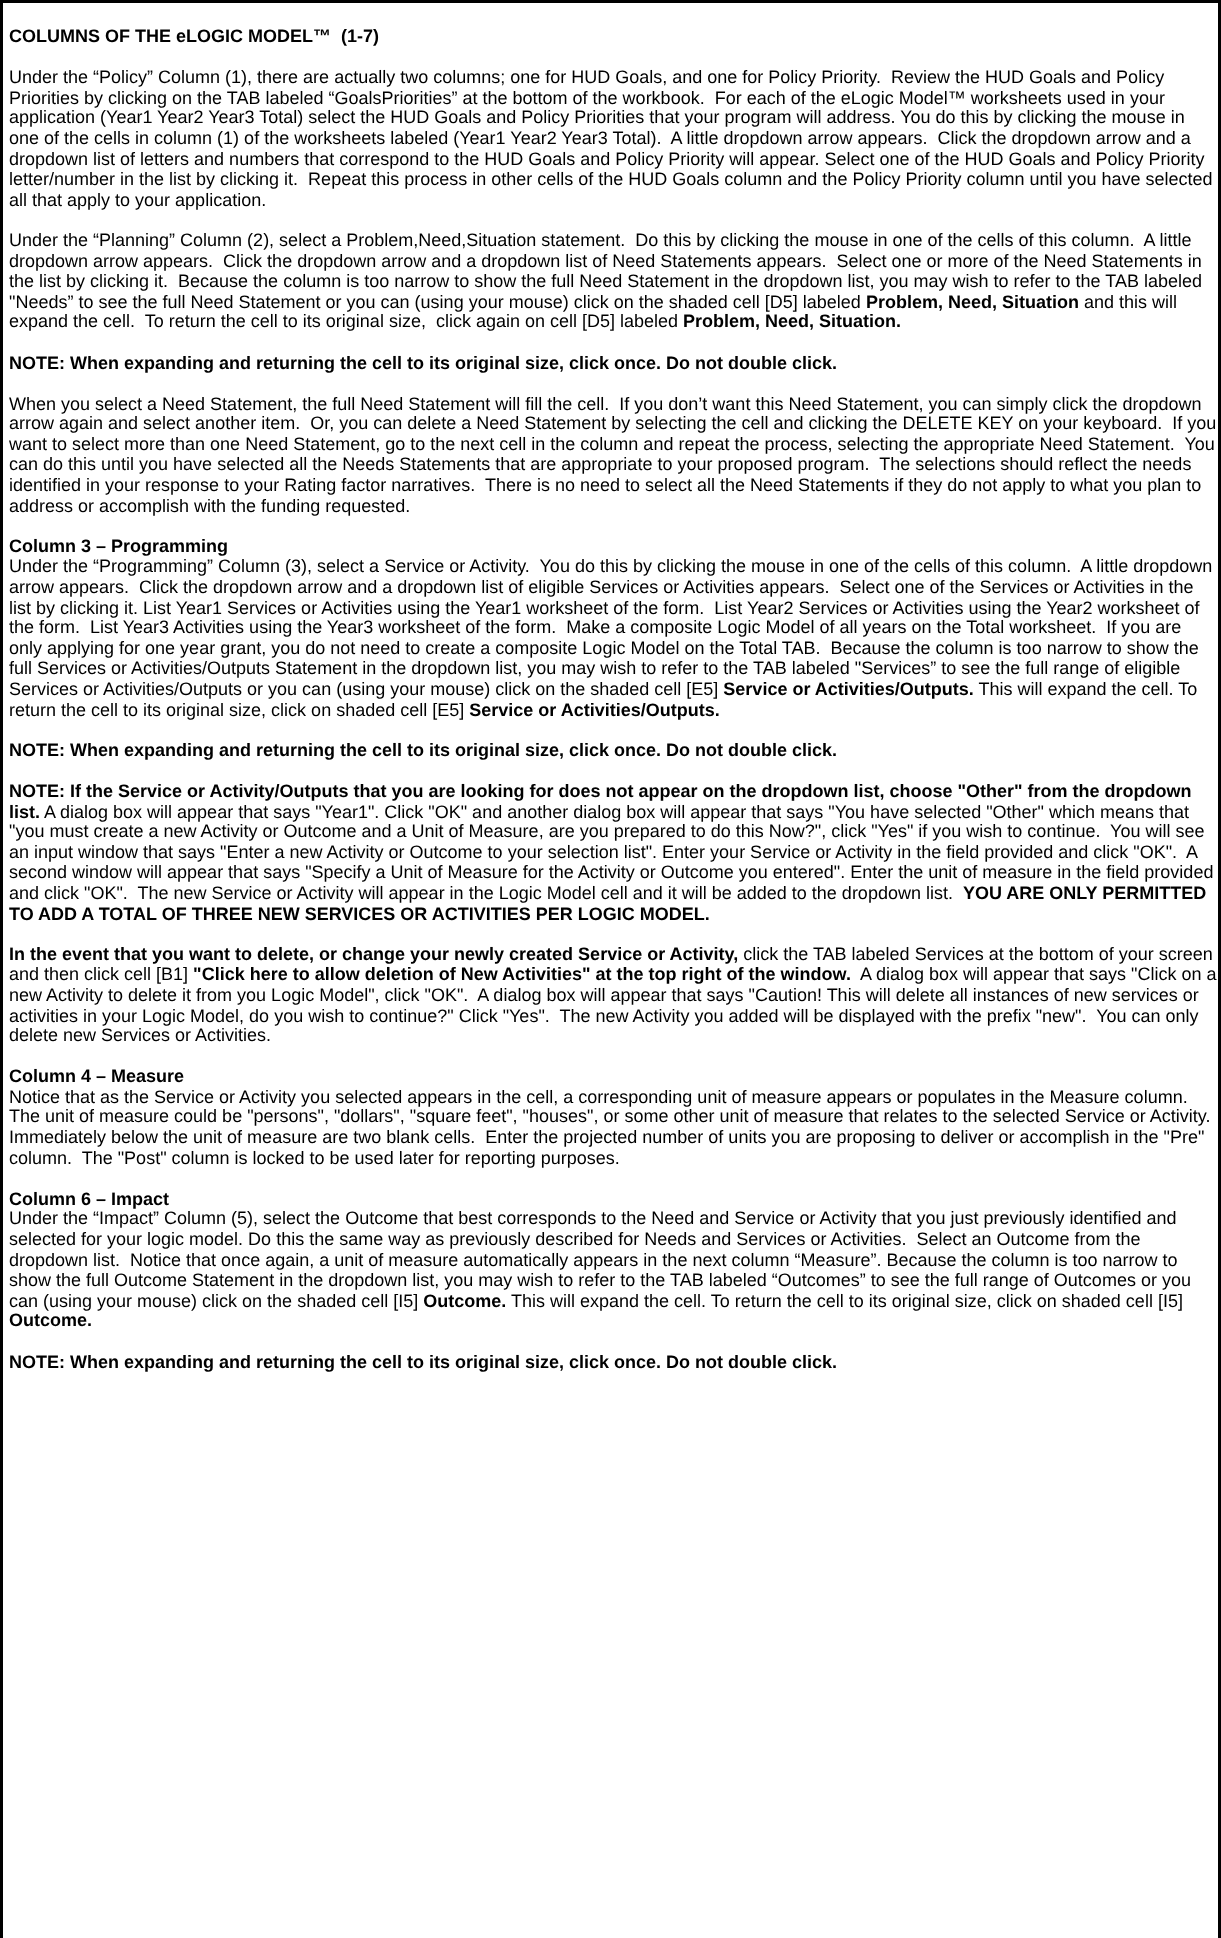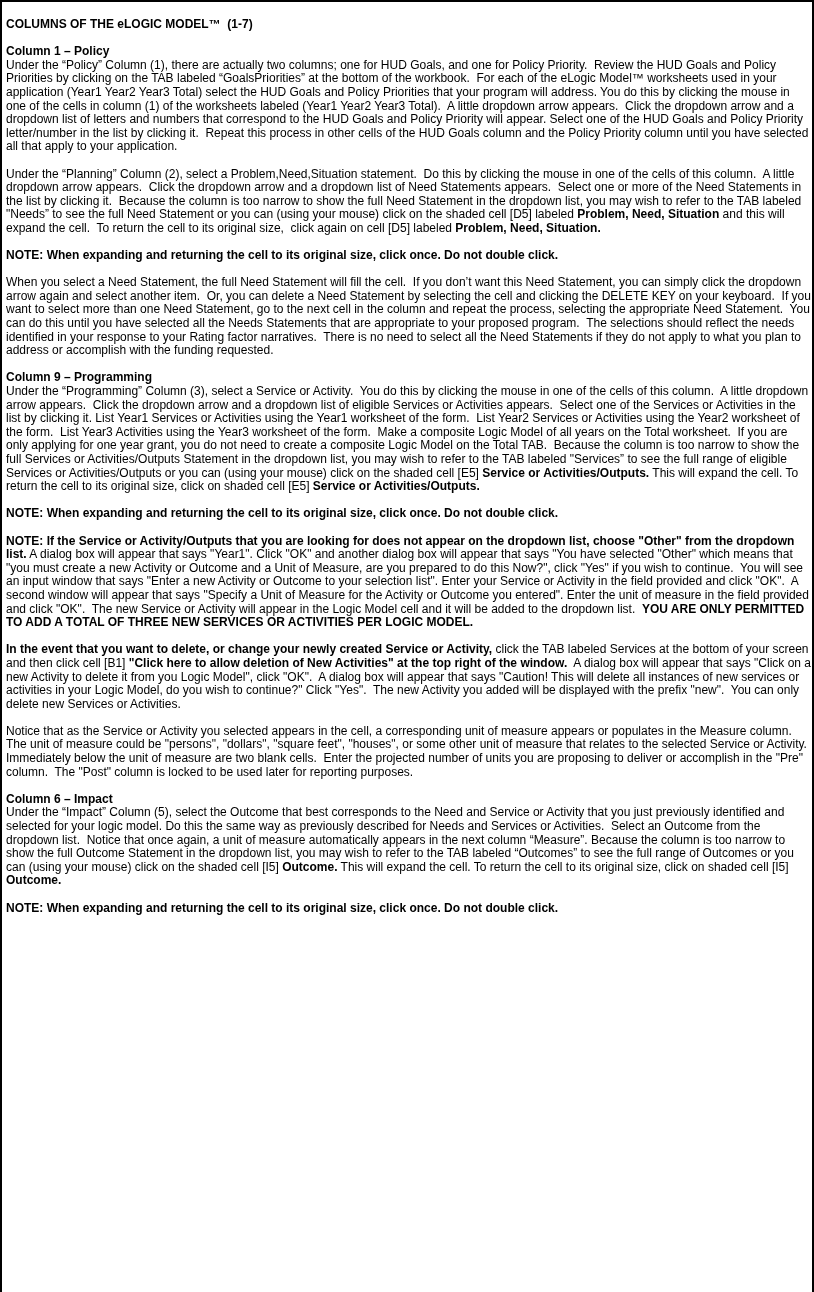--- a/index.html
+++ b/index.html
@@ -23,46 +23,46 @@
   .gap { height: 13.6px; }
 </style>
 </head>
 <body>
 
 <div class="page">
 
   <p class="b">COLUMNS OF THE eLOGIC MODEL™  (1-7)</p>
   <div class="gap"></div>
 
-  <p class="b">Column 1 – Policy</p>
   <p>Under the “Policy” Column (1), there are actually two columns; one for HUD Goals, and one for Policy Priority.  Review the HUD Goals and Policy Priorities by clicking on the TAB labeled “GoalsPriorities” at the bottom of the workbook.  For each of the eLogic Model™ worksheets used in your application (Year1 Year2 Year3 Total) select the HUD Goals and Policy Priorities that your program will address. You do this by clicking the mouse in one of the cells in column (1) of the worksheets labeled (Year1 Year2 Year3 Total).  A little dropdown arrow appears.  Click the dropdown arrow and a dropdown list of letters and numbers that correspond to the HUD Goals and Policy Priority will appear. Select one of the HUD Goals and Policy Priority letter/number in the list by clicking it.  Repeat this process in other cells of the HUD Goals column and the Policy Priority column until you have selected all that apply to your application.</p>
   <div class="gap"></div>
 
   <p><span>Under the “Planning” Column (2), select a Problem,Need,Situation statement.  Do this by clicking the mouse in one of the cells of this column.  A little dropdown arrow appears.  Click the dropdown arrow and a dropdown list of Need Statements appears.  Select one or more of the Need Statements in the list by clicking it.  Because the column is too narrow to show the full Need Statement in the dropdown list, you may wish to refer to the TAB labeled "Needs” to see the full Need Statement or you can (using your mouse) click on the shaded cell [D5] labeled </span><span class="b">Problem, Need, Situation</span><span> and this will expand the cell.  To return the cell to its original size,  click again on cell [D5] labeled </span><span class="b">Problem, Need, Situation.</span></p>
   <div class="gap"></div>
 
   <p class="b">NOTE: When expanding and returning the cell to its original size, click once. Do not double click.</p>
   <div class="gap"></div>
 
   <p>When you select a Need Statement, the full Need Statement will fill the cell.  If you don’t want this Need Statement, you can simply click the dropdown arrow again and select another item.  Or, you can delete a Need Statement by selecting the cell and clicking the DELETE KEY on your keyboard.  If you want to select more than one Need Statement, go to the next cell in the column and repeat the process, selecting the appropriate Need Statement.  You can do this until you have selected all the Needs Statements that are appropriate to your proposed program.  The selections should reflect the needs identified in your response to your Rating factor narratives.  There is no need to select all the Need Statements if they do not apply to what you plan to address or accomplish with the funding requested.</p>
   <div class="gap"></div>
 
-  <p class="b">Column 9 – Programming</p>
+  <p class="b">Column 3 – Programming</p>
   <p><span>Under the “Programming” Column (3), select a Service or Activity.  You do this by clicking the mouse in one of the cells of this column.  A little dropdown arrow appears.  Click the dropdown arrow and a dropdown list of eligible Services or Activities appears.  Select one of the Services or Activities in the list by clicking it. List Year1 Services or Activities using the Year1 worksheet of the form.  List Year2 Services or Activities using the Year2 worksheet of the form.  List Year3 Activities using the Year3 worksheet of the form.  Make a composite Logic Model of all years on the Total worksheet.  If you are only applying for one year grant, you do not need to create a composite Logic Model on the Total TAB.  Because the column is too narrow to show the full Services or Activities/Outputs Statement in the dropdown list, you may wish to refer to the TAB labeled "Services” to see the full range of eligible Services or Activities/Outputs or you can (using your mouse) click on the shaded cell [E5] </span><span class="b">Service or Activities/Outputs.</span><span> This will expand the cell. To return the cell to its original size, click on shaded cell [E5] </span><span class="b">Service or Activities/Outputs.</span></p>
   <div class="gap"></div>
 
   <p class="b">NOTE: When expanding and returning the cell to its original size, click once. Do not double click.</p>
   <div class="gap"></div>
 
   <p><span class="b">NOTE: If the Service or Activity/Outputs that you are looking for does not appear on the dropdown list, choose "Other" from the dropdown list.</span><span> A dialog box will appear that says "Year1". Click "OK" and another dialog box will appear that says "You have selected "Other" which means that "you must create a new Activity or Outcome and a Unit of Measure, are you prepared to do this Now?", click "Yes" if you wish to continue.  You will see an input window that says "Enter a new Activity or Outcome to your selection list". Enter your Service or Activity in the field provided and click "OK".  A second window will appear that says "Specify a Unit of Measure for the Activity or Outcome you entered". Enter the unit of measure in the field provided and click "OK".  The new Service or Activity will appear in the Logic Model cell and it will be added to the dropdown list.  </span><span class="b">YOU ARE ONLY PERMITTED TO ADD A TOTAL OF THREE NEW SERVICES OR ACTIVITIES PER LOGIC MODEL.</span></p>
   <div class="gap"></div>
 
   <p><span class="b">In the event that you want to delete, or change your newly created Service or Activity,</span><span> click the TAB labeled Services at the bottom of your screen and then click cell [B1] </span><span class="b">"Click here to allow deletion of New Activities" at the top right of the window.</span><span>  A dialog box will appear that says "Click on a new Activity to delete it from you Logic Model", click "OK".  A dialog box will appear that says "Caution! This will delete all instances of new services or activities in your Logic Model, do you wish to continue?" Click "Yes".  The new Activity you added will be displayed with the prefix "new".  You can only delete new Services or Activities.</span></p>
   <div class="gap"></div>
 
+  <p class="b">Column 4 – Measure</p>
   <p>Notice that as the Service or Activity you selected appears in the cell, a corresponding unit of measure appears or populates in the Measure column.  The unit of measure could be "persons", "dollars", "square feet", "houses", or some other unit of measure that relates to the selected Service or Activity.  Immediately below the unit of measure are two blank cells.  Enter the projected number of units you are proposing to deliver or accomplish in the "Pre" column.  The "Post" column is locked to be used later for reporting purposes.</p>
   <div class="gap"></div>
 
   <p class="b">Column 6 – Impact</p>
   <p><span>Under the “Impact” Column (5), select the Outcome that best corresponds to the Need and Service or Activity that you just previously identified and selected for your logic model. Do this the same way as previously described for Needs and Services or Activities.  Select an Outcome from the dropdown list.  Notice that once again, a unit of measure automatically appears in the next column “Measure”. Because the column is too narrow to show the full Outcome Statement in the dropdown list, you may wish to refer to the TAB labeled “Outcomes” to see the full range of Outcomes or you can (using your mouse) click on the shaded cell [I5] </span><span class="b">Outcome.</span><span> This will expand the cell. To return the cell to its original size, click on shaded cell [I5] </span><span class="b">Outcome.</span></p>
   <div class="gap"></div>
 
   <p class="b">NOTE: When expanding and returning the cell to its original size, click once. Do not double click.</p>
 
 </div>

